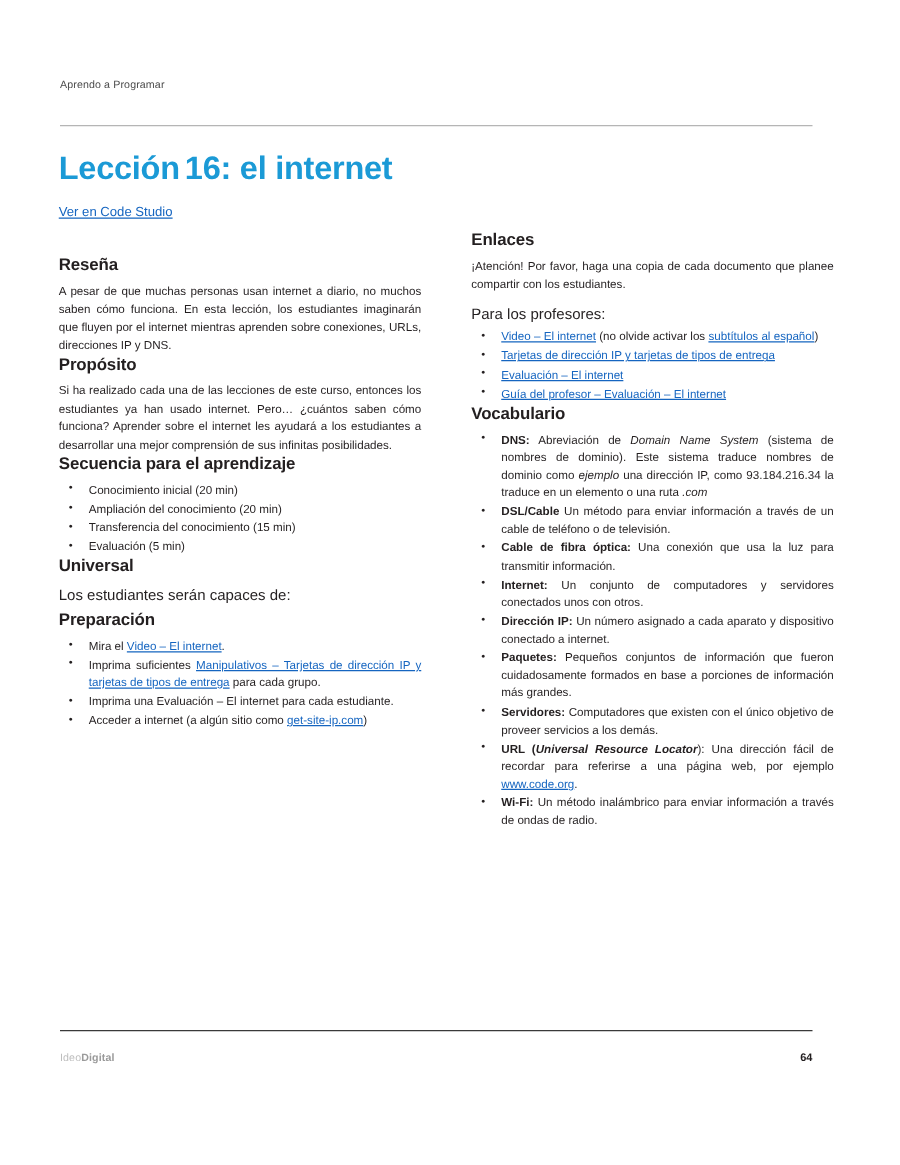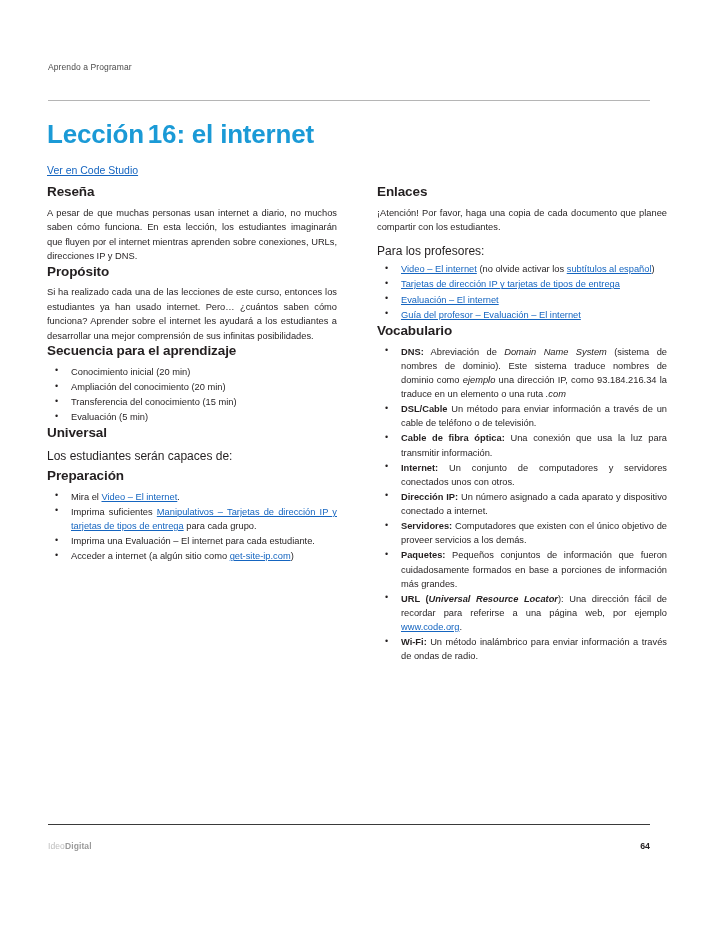--- a/index.html
+++ b/index.html
@@ -70,21 +70,21 @@
     cursor: pointer;
     line-height: 1.3;
   }
 
   
   .col {
     position: absolute;
     top: 184px;
     width: 290px;
   }
-  .col-left  { left: 47px; }
+  .col-left  { left: 47px; margin-top: 20px; }
   .col-right { left: 377px; }
 
   h2.sec {
     font-size: 13.5px;
     font-weight: bold;
     color: #231f20;
     margin: 0 0 5px 0;
     line-height: 1.25;
     letter-spacing: -0.1px;
   }
@@ -253,23 +253,23 @@
       <li><span class="term">DNS:</span><span> Abreviación de </span><span class="ital">Domain Name System</span><span> (sistema de nombres de dominio). Este sistema traduce nombres de dominio como </span><span class="ital">ejemplo</span><span> una dirección IP, como 93.184.216.34 la traduce en un elemento o una ruta </span><span class="ital">.com</span></li>
 
       <li><span class="term">DSL/Cable</span><span> Un método para enviar información a través de un cable de teléfono o de televisión.</span></li>
 
       <li><span class="term">Cable de fibra óptica:</span><span> Una conexión que usa la luz para transmitir información.</span></li>
 
       <li><span class="term">Internet:</span><span> Un conjunto de computadores y servidores conectados unos con otros.</span></li>
 
       <li><span class="term">Dirección IP:</span><span> Un número asignado a cada aparato y dispositivo conectado a internet.</span></li>
 
+      <li><span class="term">Paquetes:</span><span> Pequeños conjuntos de información que fueron cuidadosamente formados en base a porciones de información más grandes.</span></li>
+
       <li><span class="term">Servidores:</span><span> Computadores que existen con el único objetivo de proveer servicios a los demás.</span></li>
-
-      <li><span class="term">Paquetes:</span><span> Pequeños conjuntos de información que fueron cuidadosamente formados en base a porciones de información más grandes.</span></li>
 
       <li><span class="term">URL (</span><span class="term-ital">Universal Resource Locator</span><span>): Una dirección fácil de recordar para referirse a una página web, por ejemplo </span><a class="link">www.code.org</a><span>.</span></li>
 
       <li><span class="term">Wi-Fi:</span><span> Un método inalámbrico para enviar información a través de ondas de radio.</span></li>
     </ul>
   </div>
 
   <div class="footer-rule"></div>
   <div class="footer-logo"><span class="ideo">Ideo</span><span class="digital">Digital</span></div>
   <div class="footer-page">64</div>

